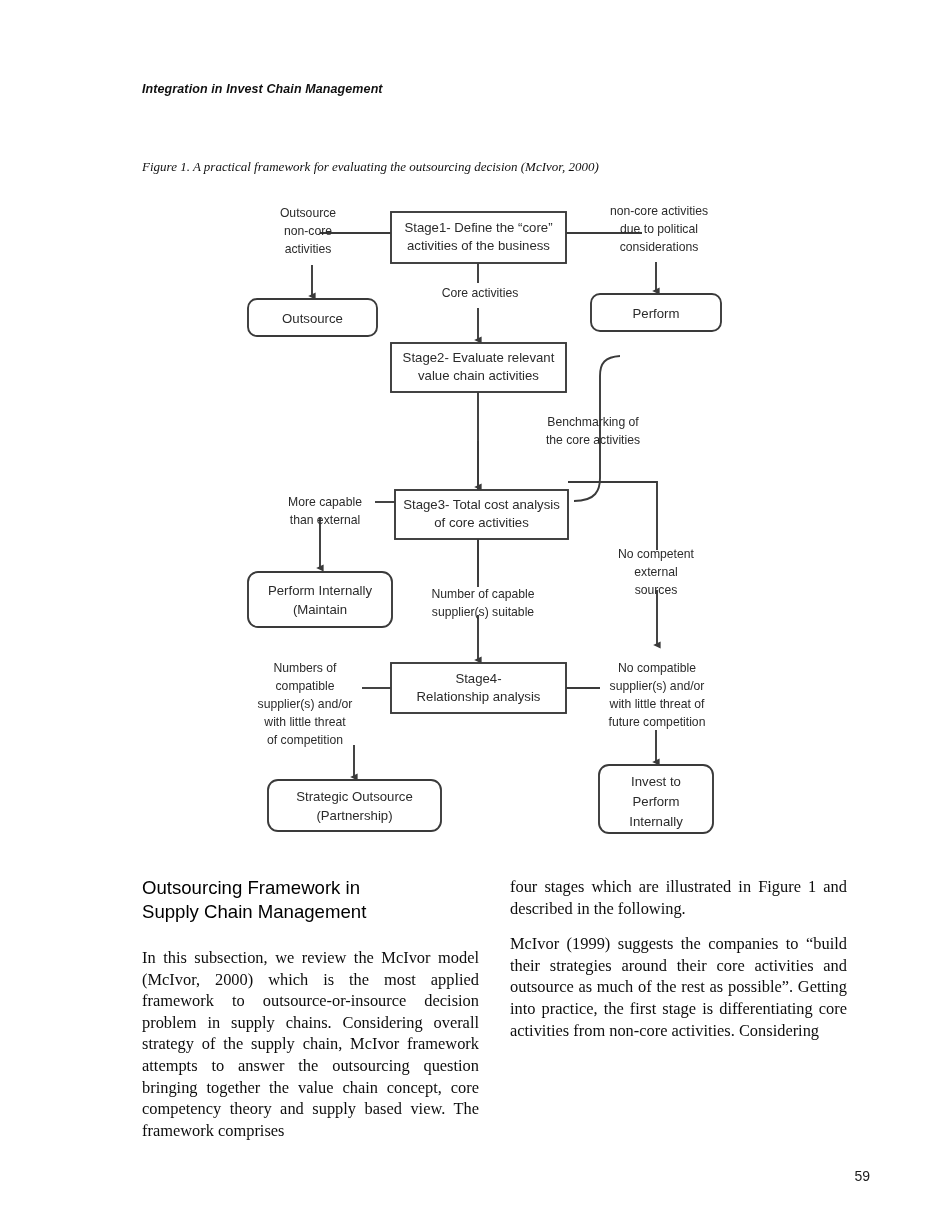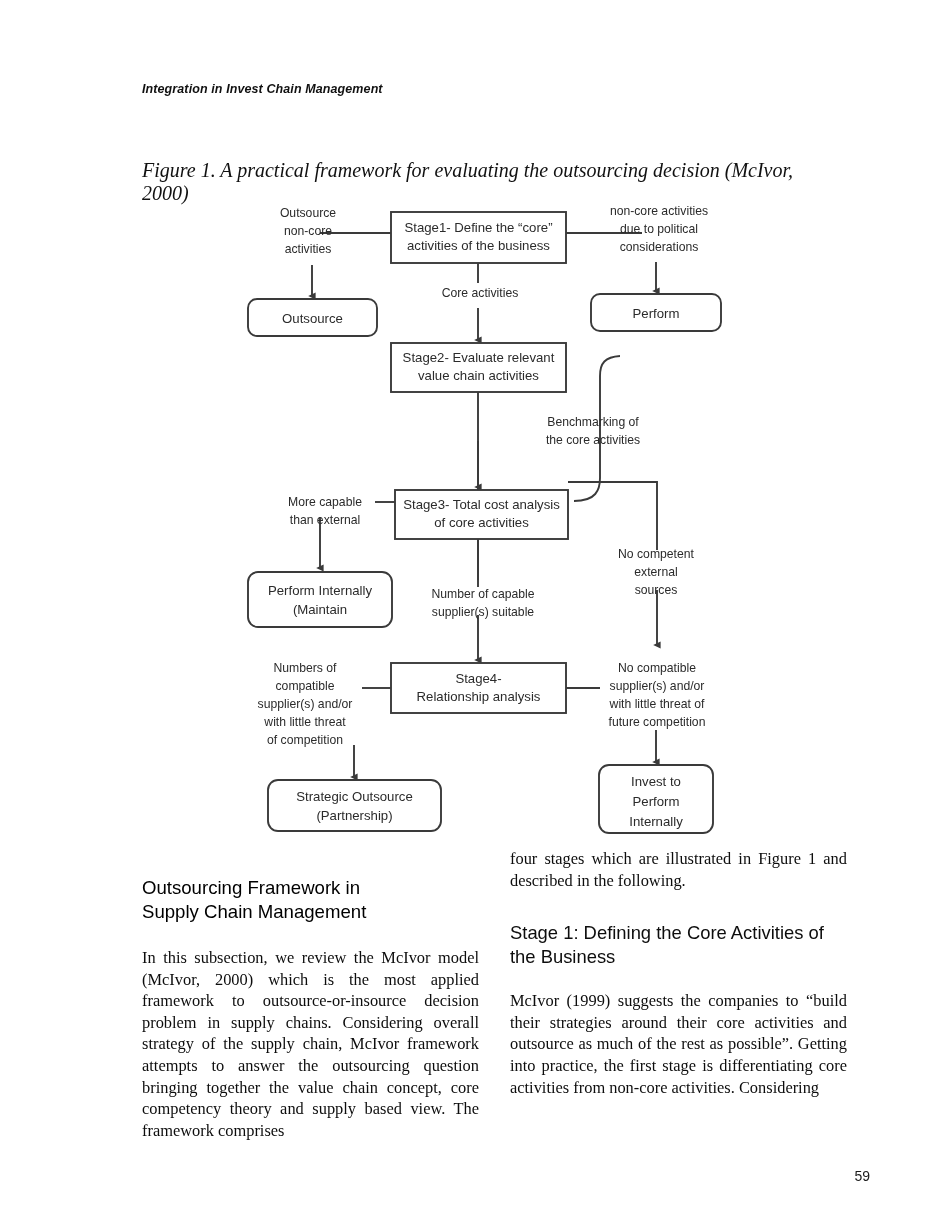--- a/index.html
+++ b/index.html
@@ -30,21 +30,21 @@
   }
 
   
   .figure-caption {
     position: absolute;
     left: 142px;
     top: 159px;
     width: 680px;
     font-family: "Liberation Serif", serif;
     font-style: italic;
-    font-size: 20px;
+    font-size: 13px;
     color: #111;
   }
 
   
   .figure-area {
     position: absolute;
     left: 0px;
     top: 190px;
     width: 952px;
     height: 660px;
@@ -65,21 +65,21 @@
   
   .col {
     position: absolute;
     width: 337px;
     font-family: "Liberation Serif", serif;
     font-size: 16.4px;
     line-height: 21.6px;
     color: #0d0d0d;
   }
   .col-left  { left: 142px; top: 876px; }
-  .col-right { left: 510px; top: 848px; }
+  .col-right { left: 510px; top: 876px; }
 
   h2.sec-head-bold {
     font-family: "Liberation Sans", sans-serif;
     font-weight: normal;
     font-size: 18.6px;
     line-height: 23.5px;
     margin: 0 0 24px 0;
     color: #000;
   }
   h2.sec-head-light {
@@ -269,20 +269,16 @@
 <div class="col col-left">
   <h2 class="sec-head-bold">
     <span>Outsourcing Framework in</span><br>
     <span>Supply Chain Management</span>
   </h2>
   <p class="para">In this subsection, we review the McIvor model (McIvor, 2000) which is the most applied framework to outsource-or-insource decision problem in supply chains. Considering overall strategy of the supply chain, McIvor framework attempts to answer the outsourcing question bringing together the value chain concept, core competency theory and supply based view. The framework comprises</p>
 </div>
 
 <div class="col col-right">
   <p class="para">four stages which are illustrated in Figure 1 and described in the following.</p>
-  <h2 class="sec-head-light">
-    <span>Stage 1: Defining the Core Activities of</span><br>
-    <span>the Business</span>
-  </h2>
   <p class="para">McIvor (1999) suggests the companies to “build their strategies around their core activities and outsource as much of the rest as possible”. Getting into practice, the first stage is differentiating core activities from non-core activities. Considering</p>
 </div>
 
 <div class="page-number">59</div>
 
 </body></html>

